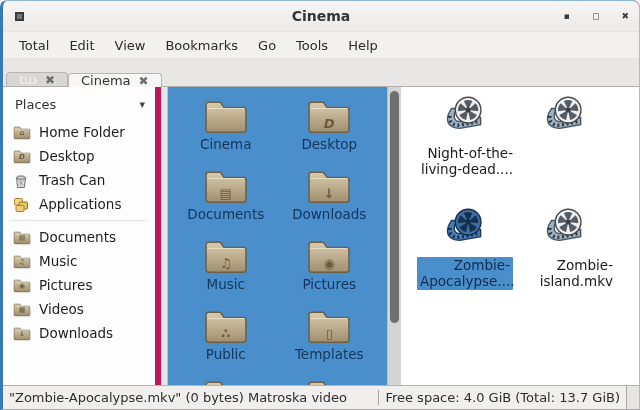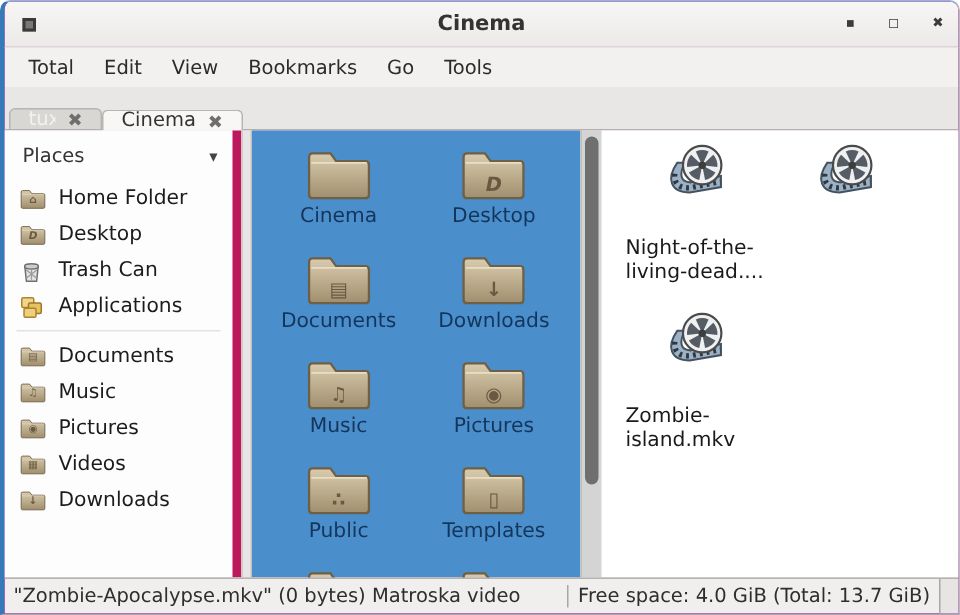--- a/index.html
+++ b/index.html
@@ -50,21 +50,21 @@
   .femb { position:absolute; left:0; top:7px; width:100%; height:100%; display:flex; align-items:center;
     justify-content:center; font-size:13px; color:#6a5940; font-weight:bold; }
   .flabel { font-size:13.5px; color:#14365c; margin-top:1px; text-align:center; }
   .scrollbar { flex:0 0 14px; background:#d4d4d4; border-left:1px solid #bfbfbf; position:relative; }
   .scroll-thumb { position:absolute; left:2px; width:9px; top:4px; height:78%; background:#6f6f6f; border-radius:5px; }
   
   .filepane { flex:1 1 auto; background:#ffffff; padding:8px 0 0 14px;
     display:grid; grid-template-columns:100px 100px; grid-auto-rows:112px; justify-items:center; align-content:start; }
   .vcell { width:100px; display:flex; flex-direction:column; align-items:center; }
   .vicon { width:52px; height:50px; }
-  .vlabel { font-size:13.5px; color:#1a1a1a; text-align:left; line-height:1.22; max-width:96px; margin-top:12px; }
+  .vlabel { font-size:13.5px; color:#1a1a1a; text-align:right; line-height:1.22; max-width:96px; margin-top:0; }
   .vlabel.selected { background:#4a8ecb; color:#0e2d4f; padding:0 3px; border-radius:1px; }
   
   .statusbar { height:24px; flex:0 0 24px; background:#f0efed; border-top:1px solid #b5b3b0;
     display:flex; align-items:center; font-size:13px; color:#2e2e2e; }
   .status-left { flex:1 1 auto; padding:0 6px; white-space:nowrap; overflow:hidden; }
   .status-right { flex:0 0 auto; padding:0 6px; border-left:1px solid #a9a7a4; white-space:nowrap; }
   .status-grip { flex:0 0 13px; height:100%; border-left:1px solid #a9a7a4; background:#e7e5e3; }
   svg { overflow:visible; }
 </style>
 </head>
@@ -131,20 +131,21 @@
     </div>
   </div>
 
   <div class="menubar">
     <span class="menu-item">Total</span>
     <span class="menu-item">Edit</span>
     <span class="menu-item">View</span>
     <span class="menu-item">Bookmarks</span>
     <span class="menu-item">Go</span>
     <span class="menu-item">Tools</span>
+    <span class="menu-item">Help</span>
   </div>
 
   <div class="tabbar">
     <div class="tab inactive">
       <span class="tab-label">tux</span>
       <span class="tab-close">✖</span>
     </div>
     <div class="tab active">
       <span class="tab-label">Cinema</span>
       <span class="tab-close">✖</span>
@@ -338,20 +339,27 @@
       </div>
       <div class="vcell">
         <span class="vicon">
           <svg width="52" height="50" viewBox="0 0 48 48">
               <use href="#reel"></use>
             </svg></span>
       </div>
       <div class="vcell">
         <span class="vicon">
           <svg width="52" height="50" viewBox="0 0 48 48">
+              <use href="#reel-sel"></use>
+            </svg></span>
+        <span class="vlabel selected">Zombie-Apocalypse....</span>
+      </div>
+      <div class="vcell">
+        <span class="vicon">
+          <svg width="52" height="50" viewBox="0 0 48 48">
               <use href="#reel"></use>
             </svg></span>
         <span class="vlabel">Zombie-island.mkv</span>
       </div>
     </div>
 
   </div>
 
   <div class="statusbar">
     <span class="status-left">"Zombie-Apocalypse.mkv" (0 bytes) Matroska video</span>

